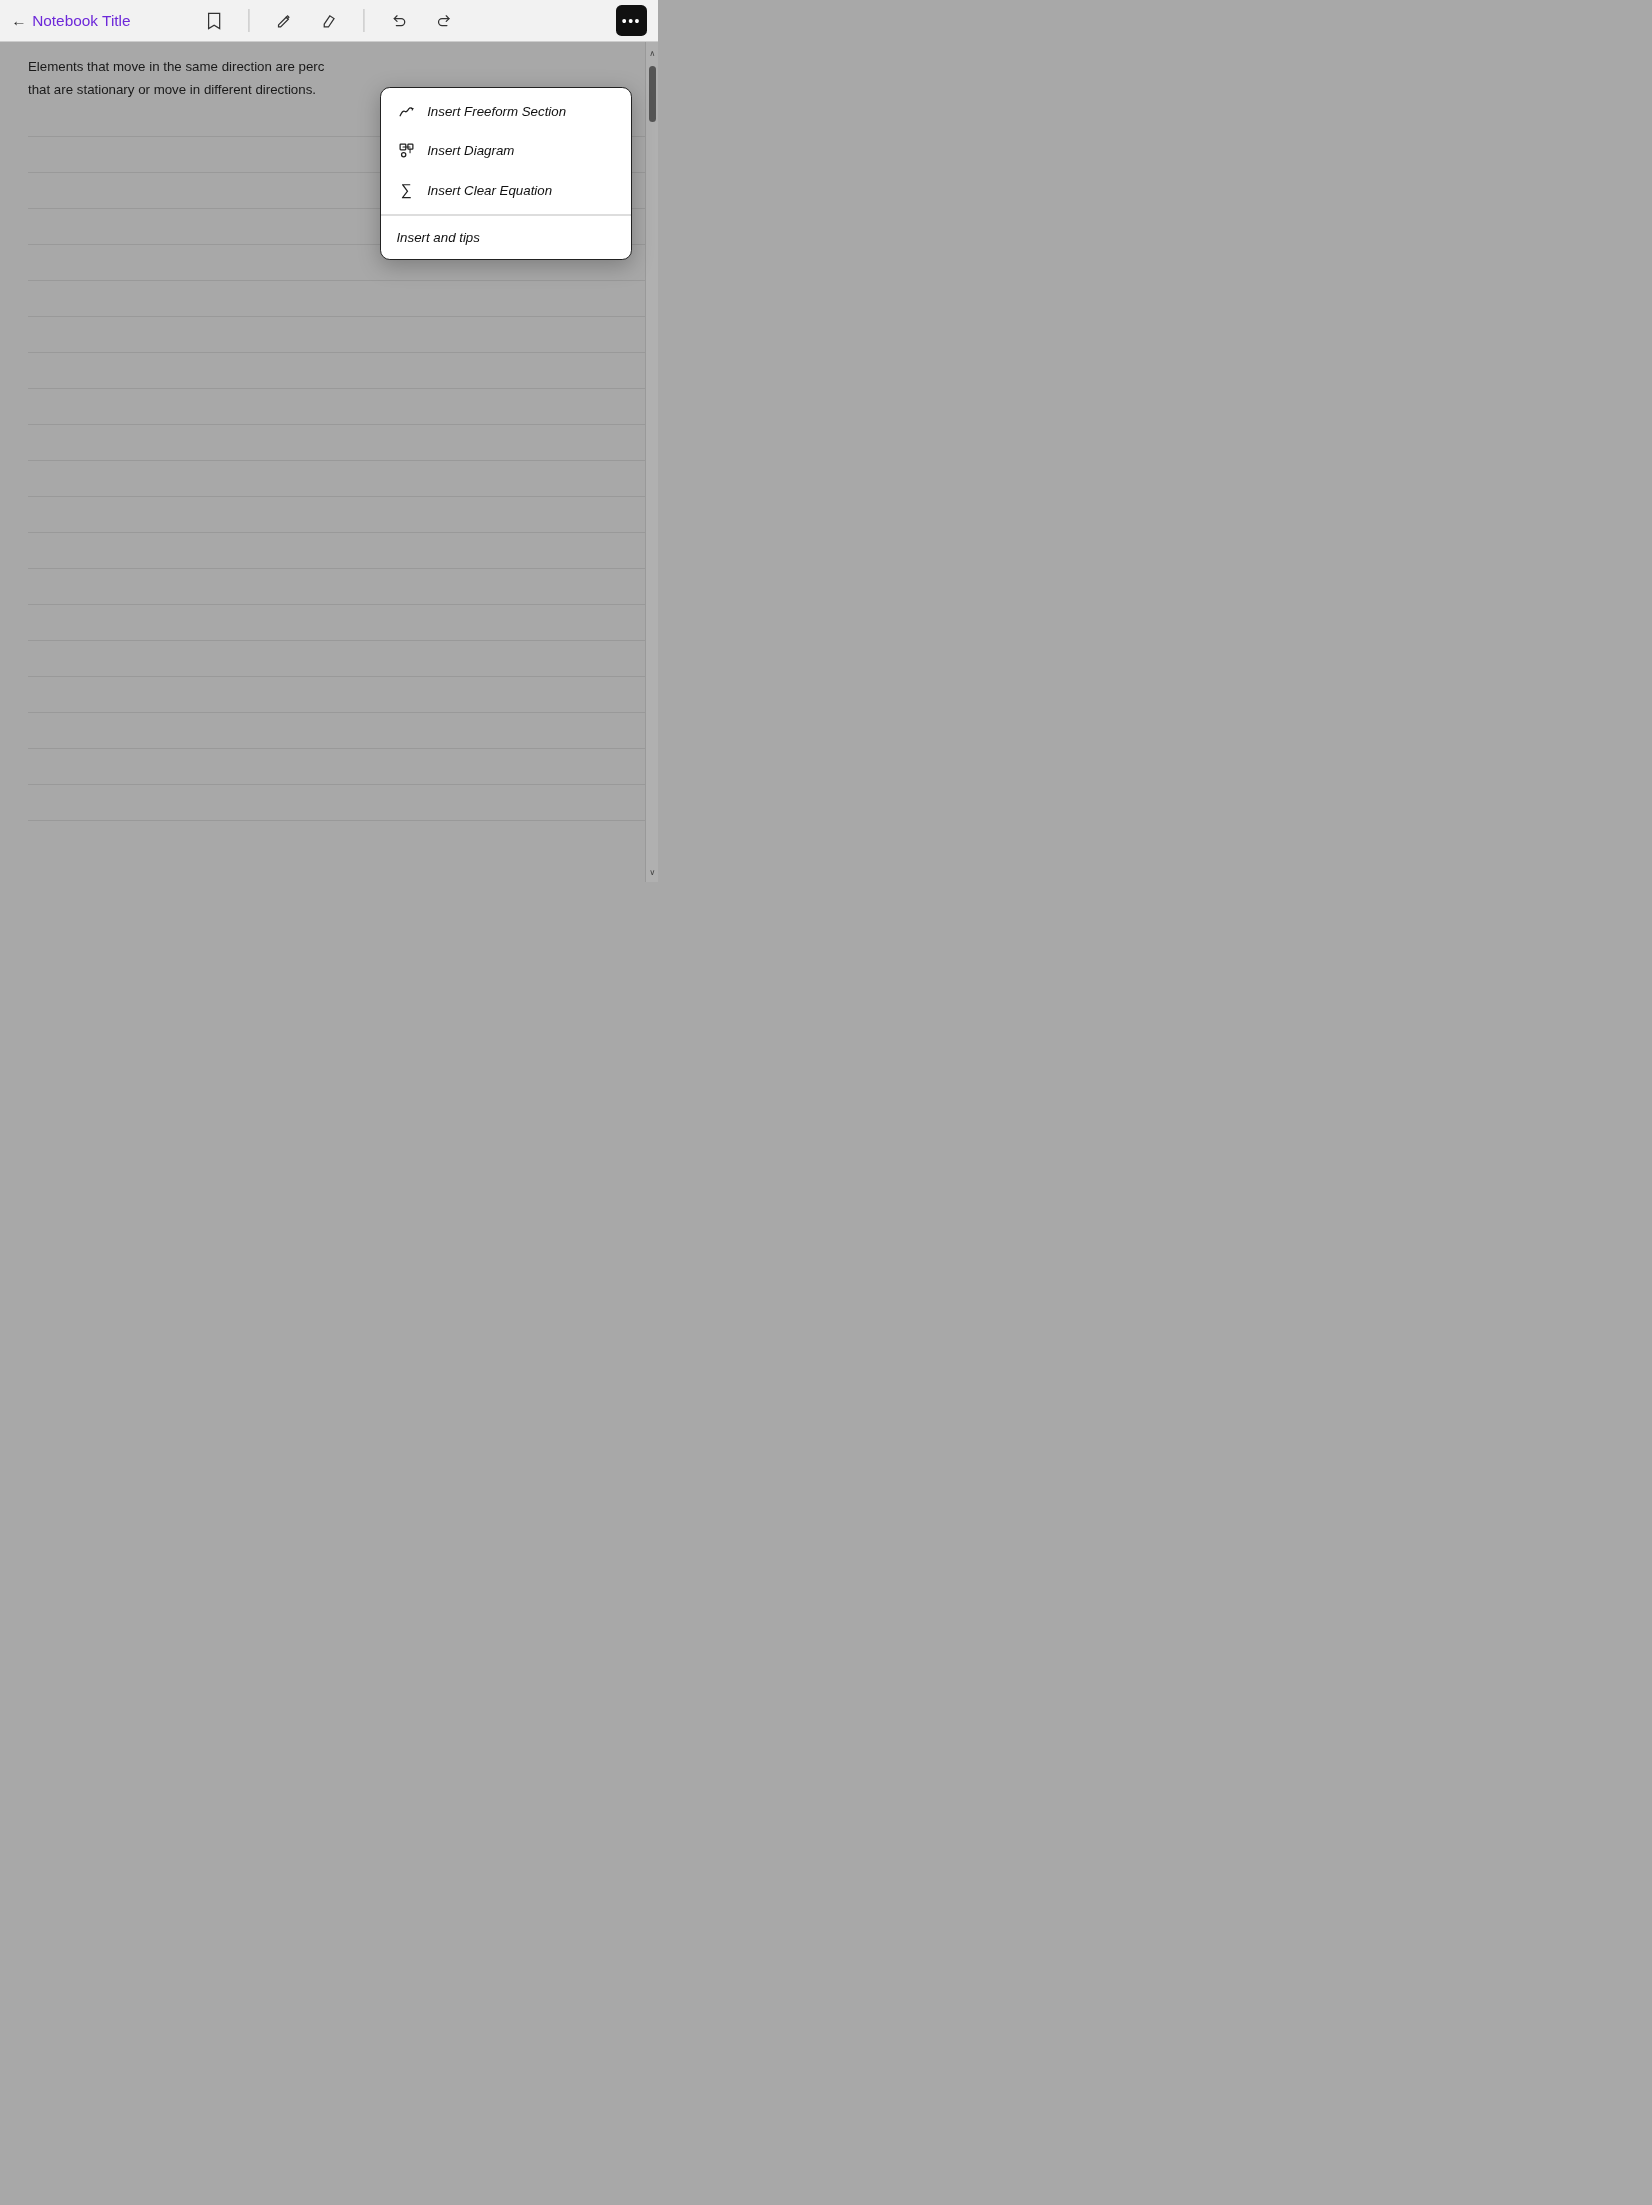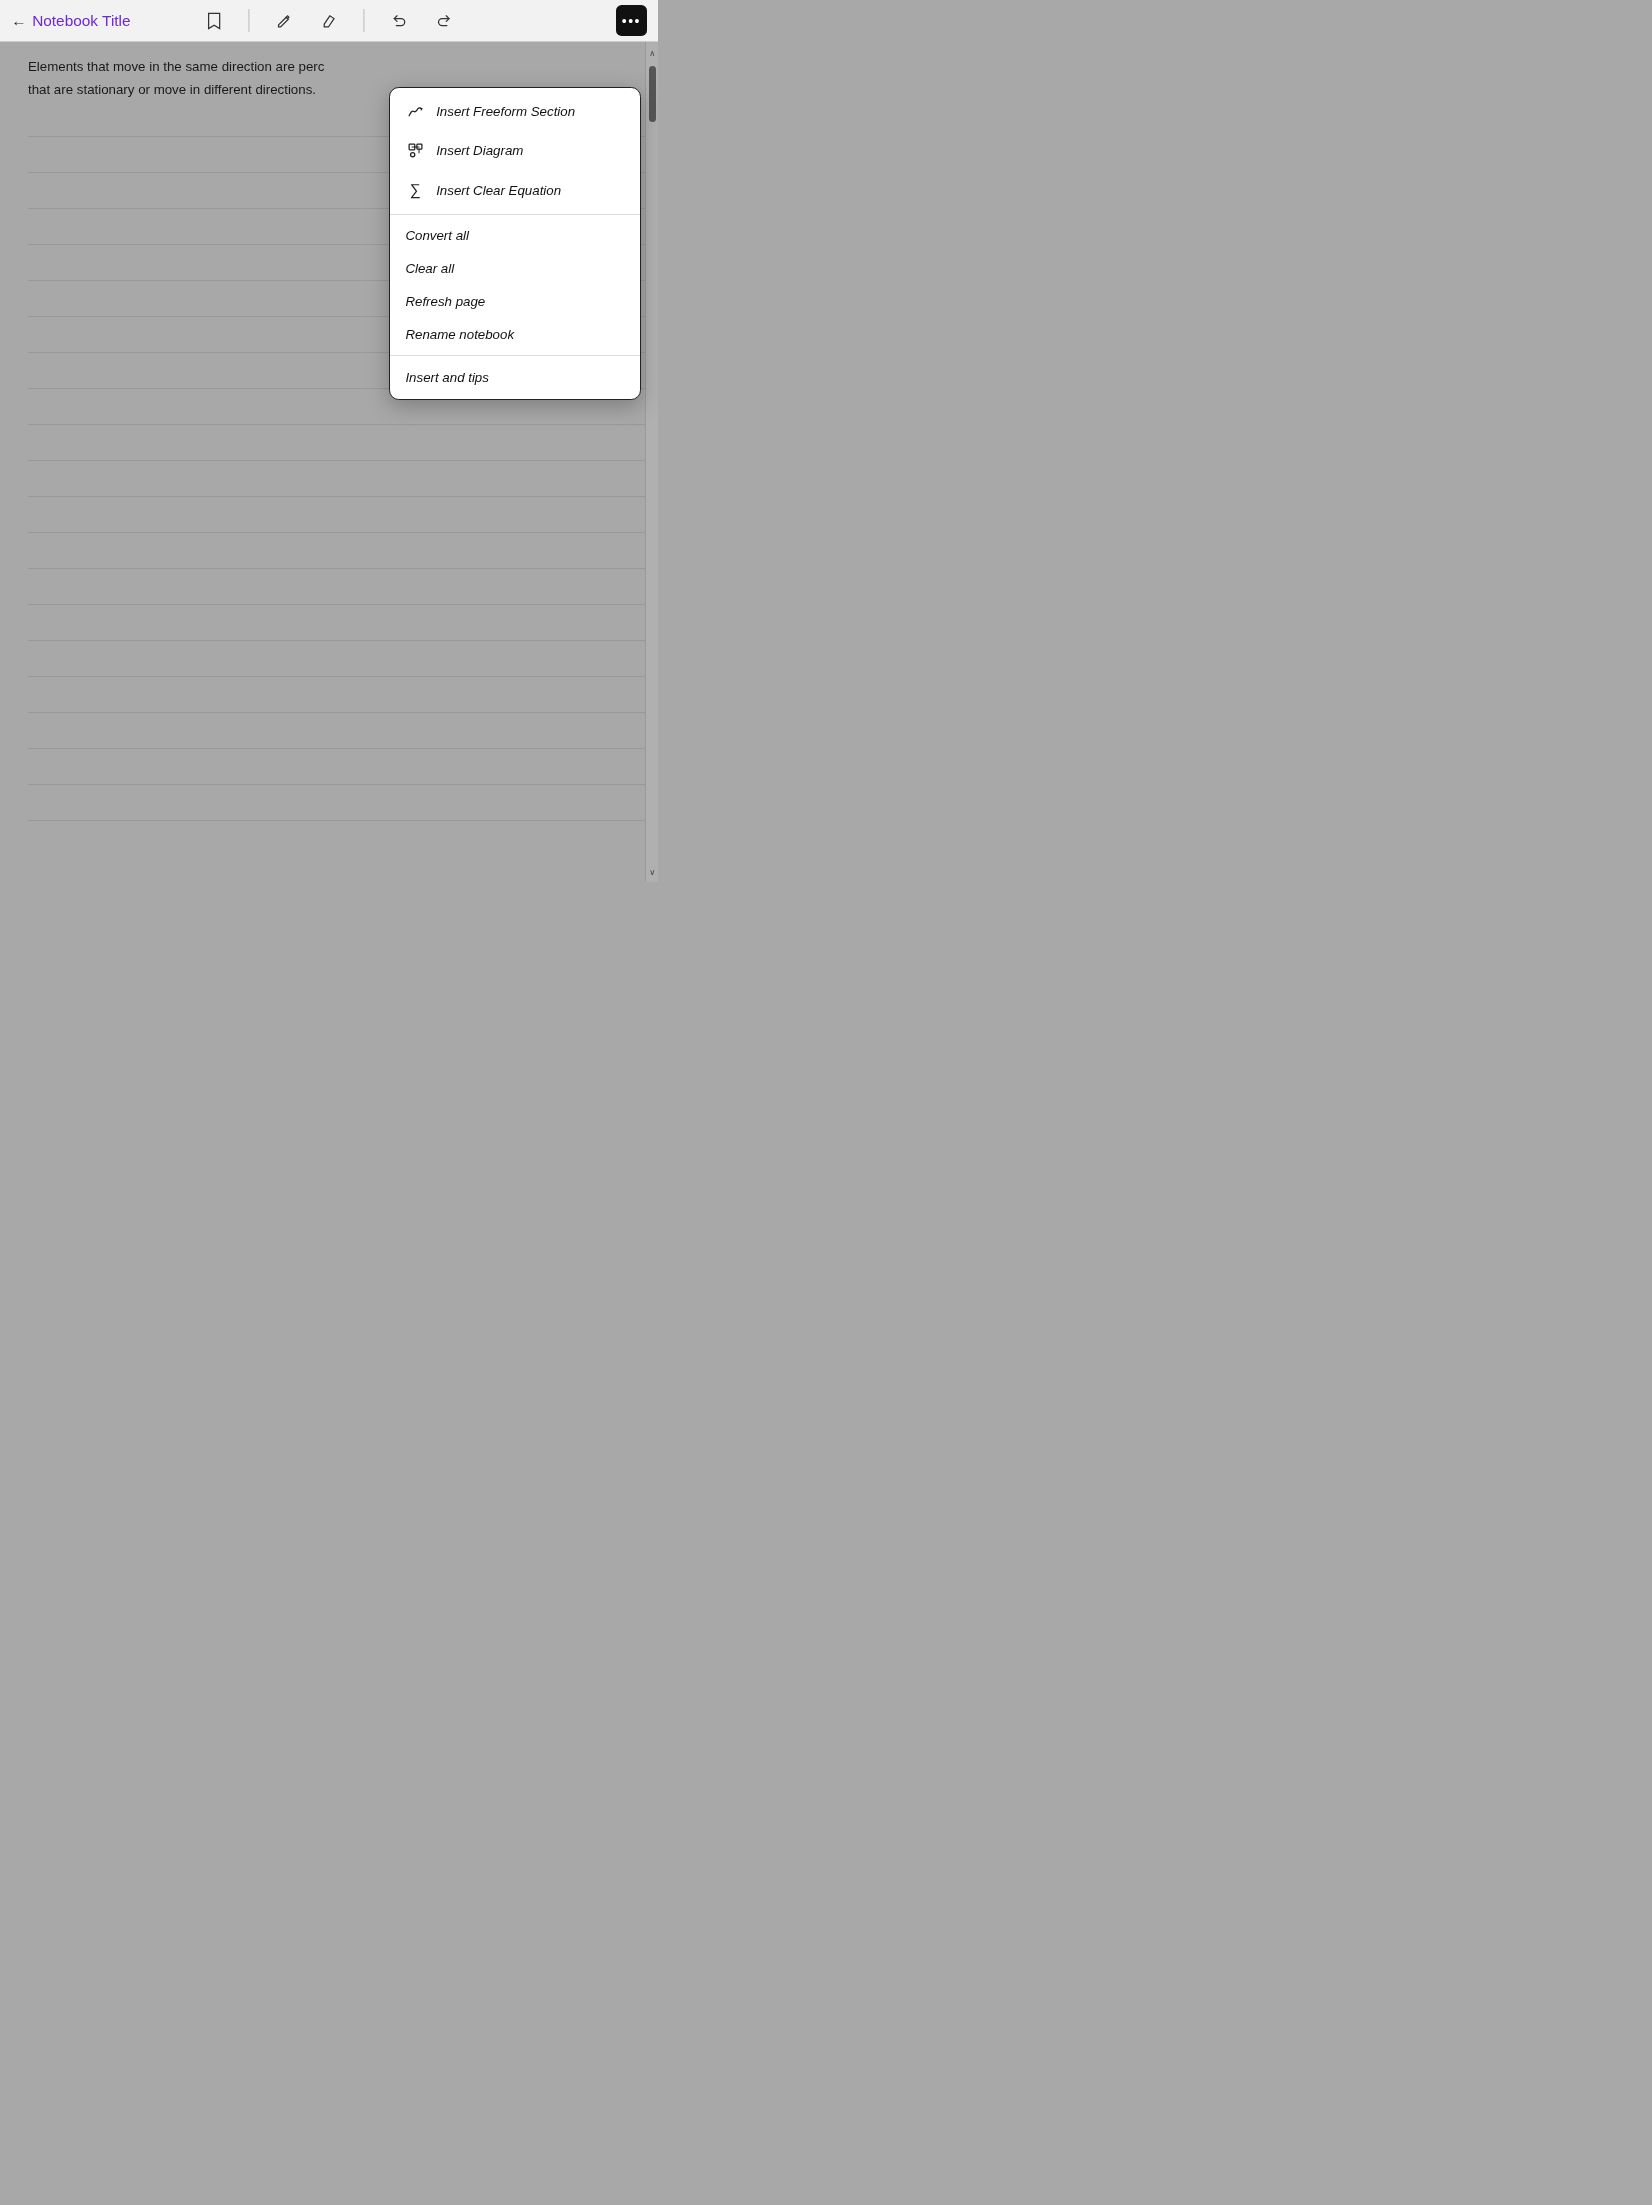--- a/index.html
+++ b/index.html
@@ -171,21 +171,21 @@
       height: 56px;
       background: #555;
       border-radius: 3.5px;
       margin-top: 2.8px;
     }
 
     
     .dropdown-menu {
       position: absolute;
       top: 45px;
-      right: 17px;
+      right: 26px;
       width: 252px;
       background: white;
       border-radius: 9.8px;
       border: 1.4px solid #222;
       box-shadow: 0 5.6px 21px rgba(0,0,0,0.25);
       overflow: hidden;
       z-index: 100;
     }
 
     .menu-section-top {
@@ -339,34 +339,20 @@
         <span class="menu-label">Insert Diagram</span>
       </div>
       <div class="menu-item">
         <div class="menu-icon">
           <span style="font-size:15.4px; color:#222;">∑</span>
         </div>
         <span class="menu-label">Insert Clear Equation</span>
       </div>
     </div>
 
-    <div class="menu-section-bottom">
-      <div class="menu-item">
-        <span class="menu-label">Convert all</span>
-      </div>
-      <div class="menu-item">
-        <span class="menu-label">Clear all</span>
-      </div>
-      <div class="menu-item">
-        <span class="menu-label">Refresh page</span>
-      </div>
-      <div class="menu-item">
-        <span class="menu-label">Rename notebook</span>
-      </div>
-    </div>
 
     <div class="menu-section-last">
       <div class="menu-item">
         <span class="menu-label">Insert and tips</span>
       </div>
     </div>
 
   </div>
 
 </div>

